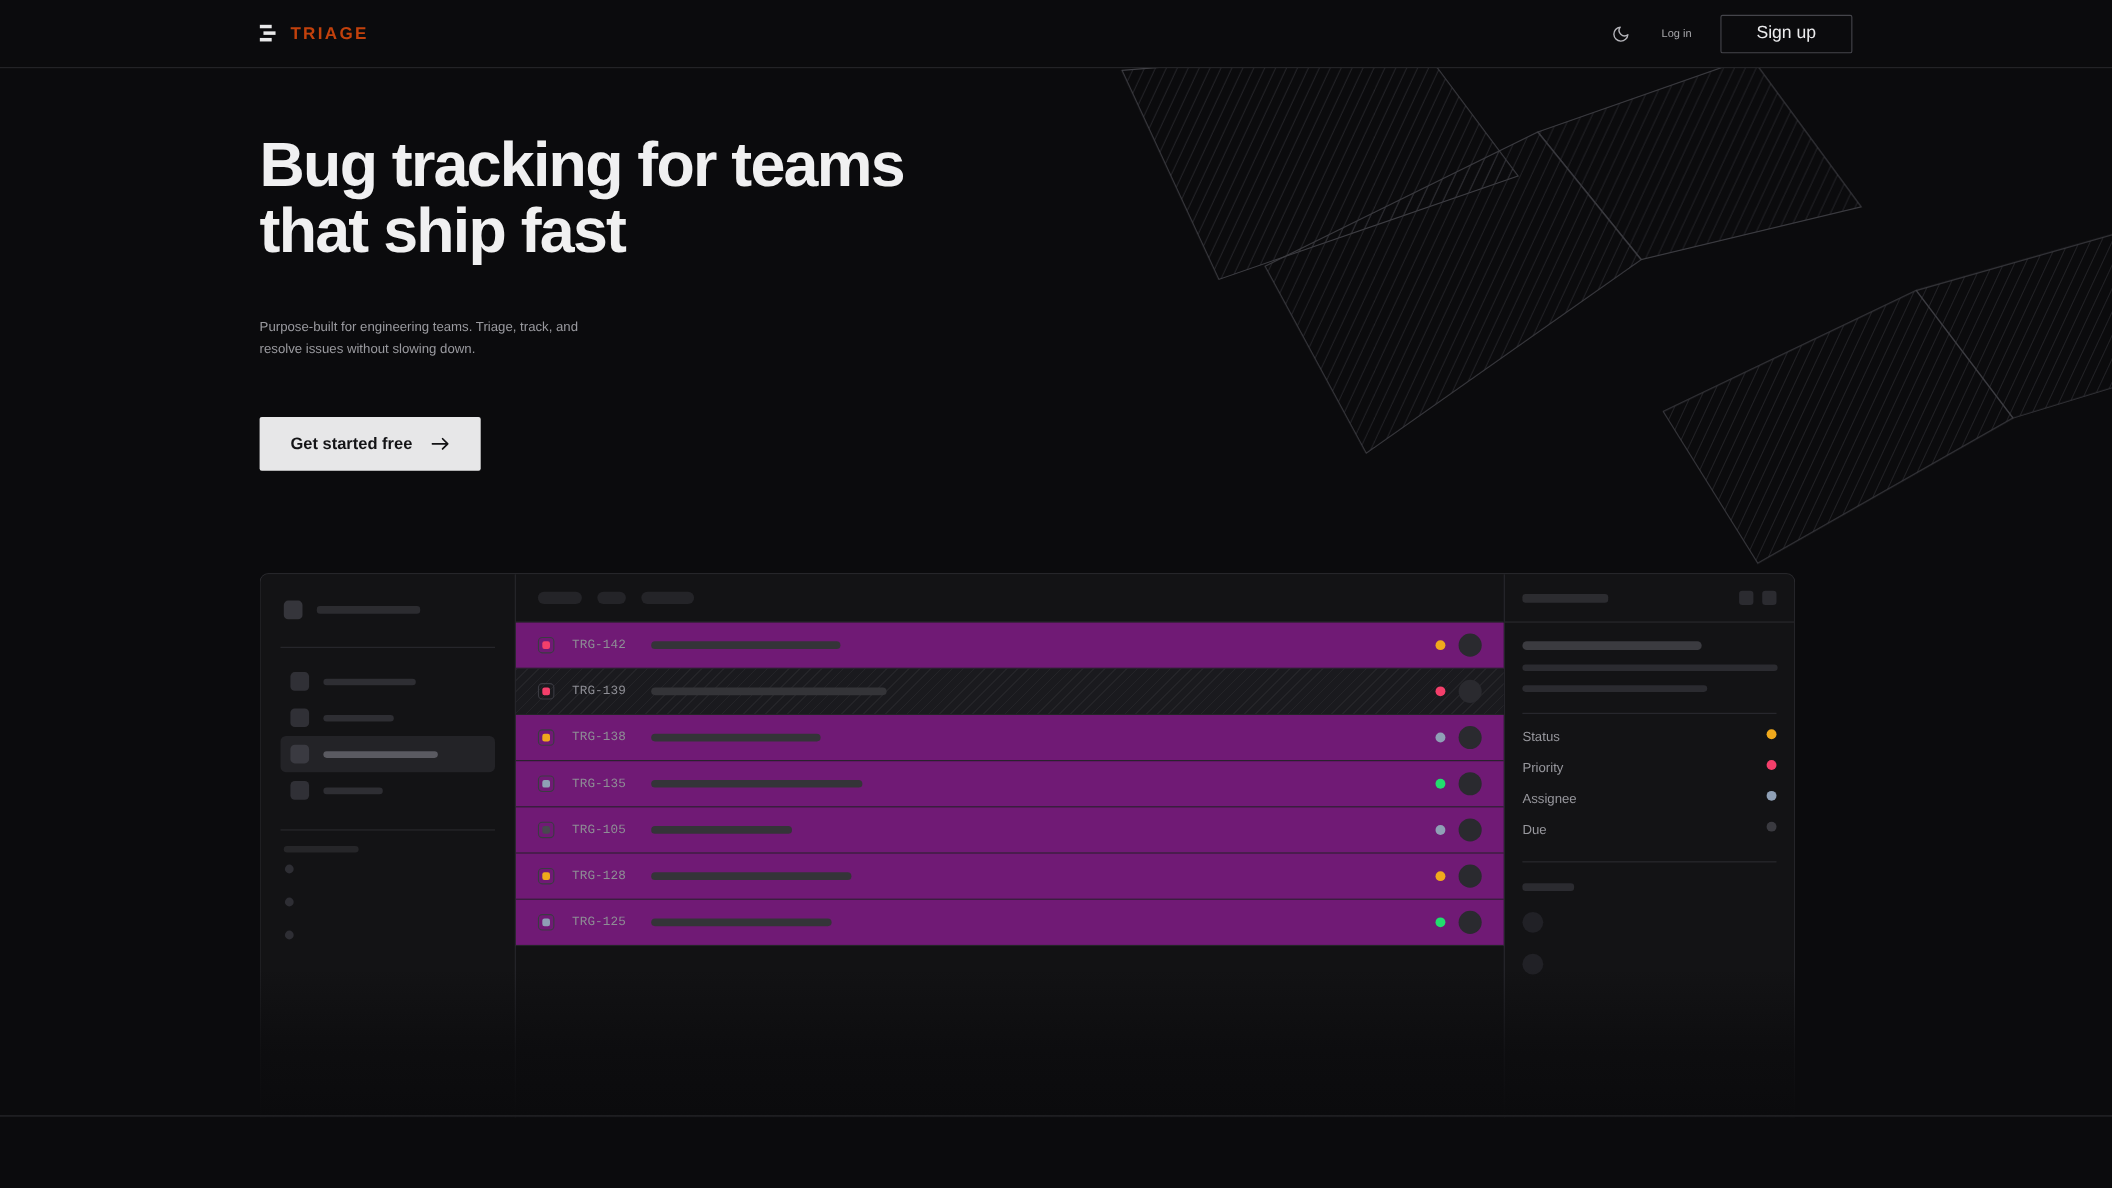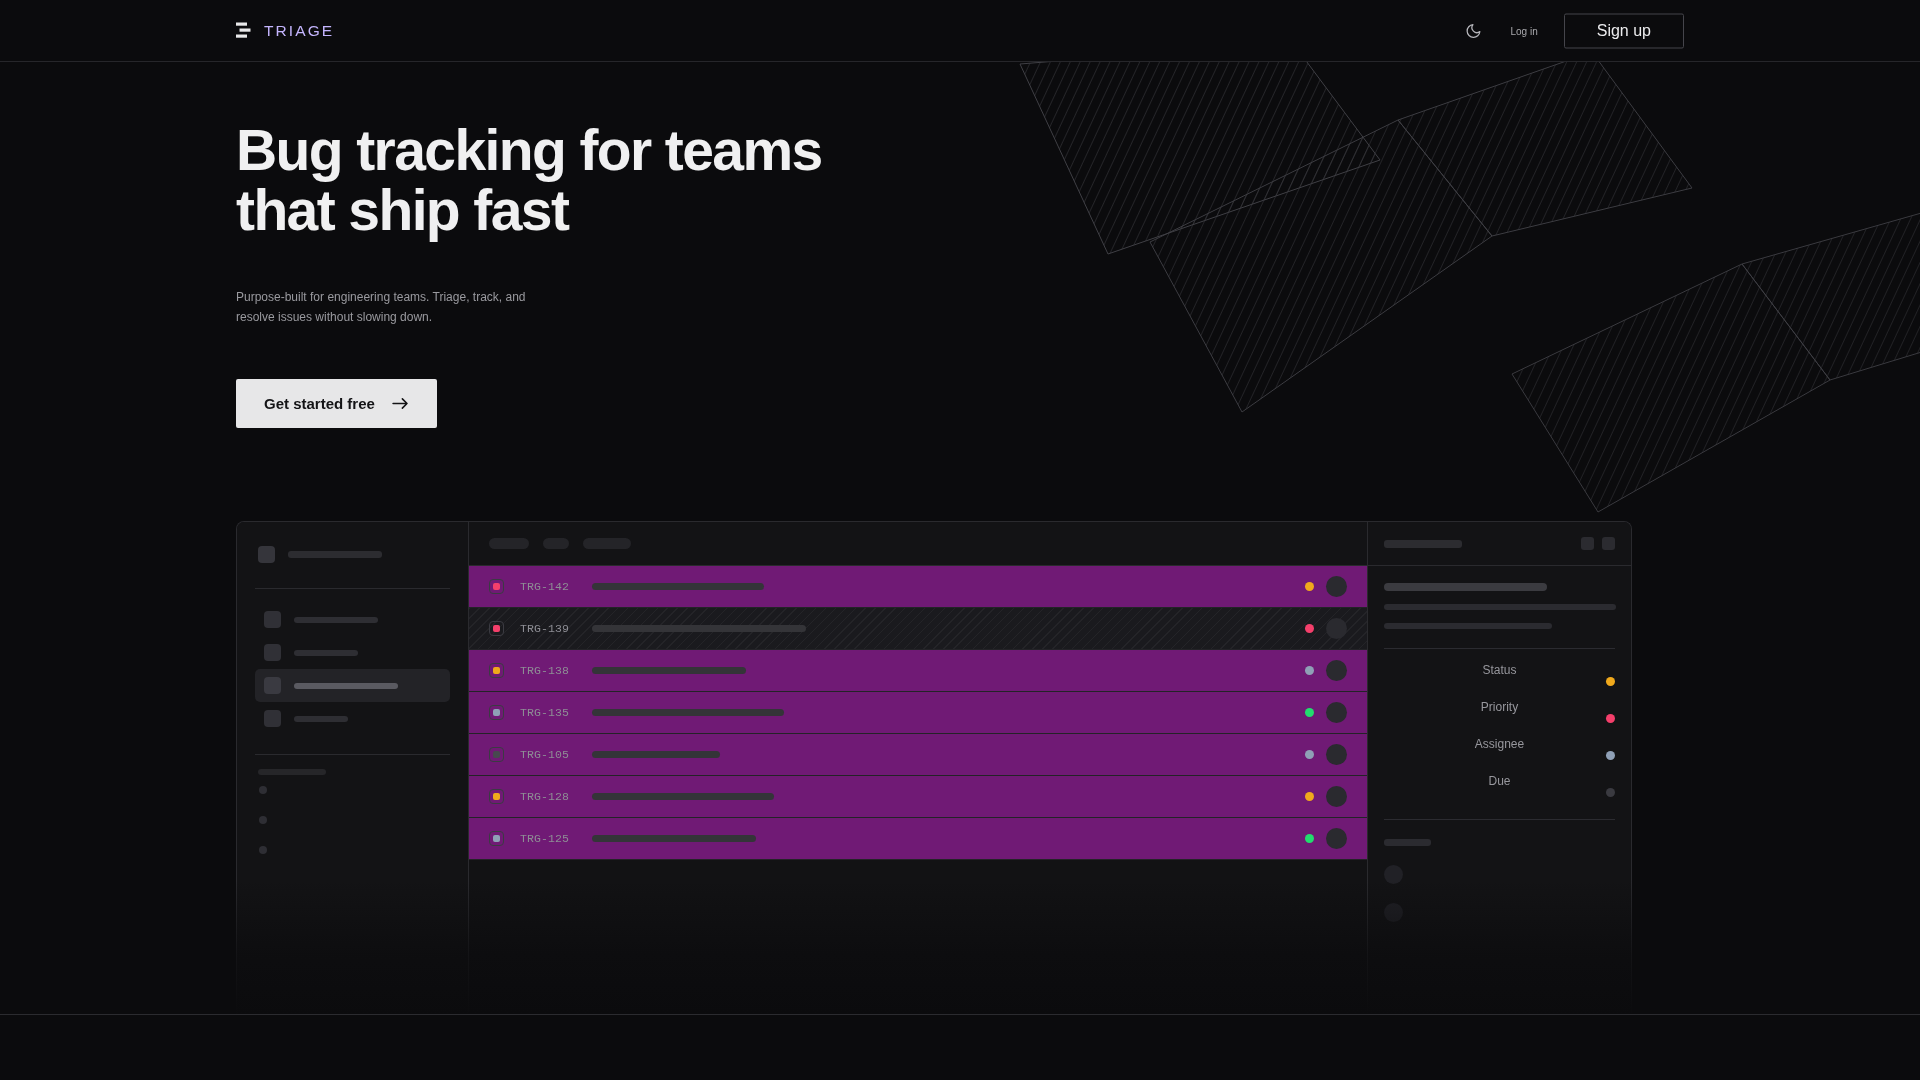--- a/index.html
+++ b/index.html
@@ -27,21 +27,21 @@
     border-bottom:1px solid #26262a;
     display:flex; align-items:center;
     z-index:5; background:#0b0b0d;
   }
   .brand{
     position:absolute; left:236px; top:50%; transform:translateY(-50%);
     display:flex; align-items:center; gap:13px;
   }
   .brand-mark{ width:15px; height:17px; display:block; }
   .brand-name{
-    color:#c4b5fd; font-size:15.5px; font-weight:400;
+    color:#c2410c; font-size:15.5px; font-weight:700;
     letter-spacing:2.1px;
   }
   .header-right{
     position:absolute; right:236px; top:50%; transform:translateY(-50%);
     display:flex; align-items:center; gap:26px;
   }
   .theme-toggle{
     width:22px; height:22px; display:flex; align-items:center; justify-content:center;
     cursor:pointer;
   }
@@ -160,21 +160,21 @@
     height:44px; flex:0 0 44px; border-bottom:1px solid #2a2a2e;
     display:flex; align-items:center; padding:0 16px; gap:8px;
   }
   .dt-head .sk-bar{ height:8px; width:78px; }
   .dt-head-actions{ margin-left:auto; display:flex; gap:8px; }
   .dt-icon-btn{ width:13px; height:13px; border-radius:3px; background:#2b2b30; cursor:pointer; }
   .dt-body{ padding:17px 16px 0; }
   .dt-title{ height:8px; width:163px; background:#3b3b40; border-radius:4px; }
   .dt-line{ height:6px; background:#2b2b30; border-radius:3px; margin-top:13px; }
   .dt-div{ height:1px; background:#2b2b30; margin:19px 0 0; }
-  .meta{ display:flex; align-items:center; padding:14px 0 0;flex-direction:column; }
+  .meta{ display:flex; padding:14px 0 0; }
   .meta-label{ font-size:12px; color:#97979d; }
   .meta-val{ margin-left:auto; width:9px; height:9px; border-radius:50%; }
   .dt-div2{ height:1px; background:#2b2b30; margin:22px 0 0; }
   .dt-sub{ height:7px; width:47px; background:#2b2b30; border-radius:3px; margin-top:19px; }
   .dt-comment{ display:flex; align-items:center; margin-top:19px; }
   .dt-av{ width:19px; height:19px; border-radius:50%; background:#212126; }
 
   
   .bottom-rule{
     position:absolute; left:0; top:1014px; width:1920px; height:1px;

